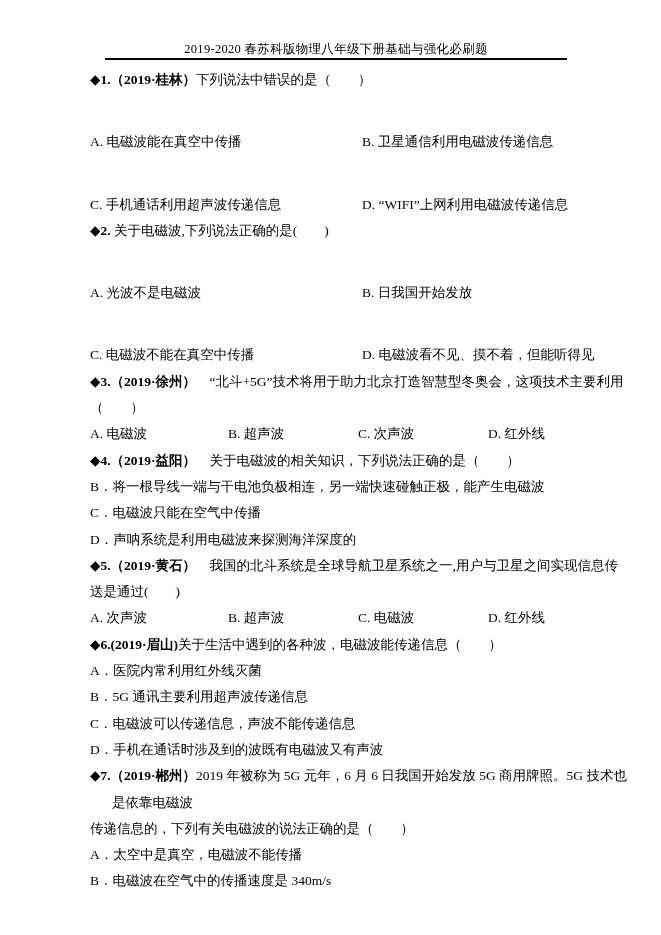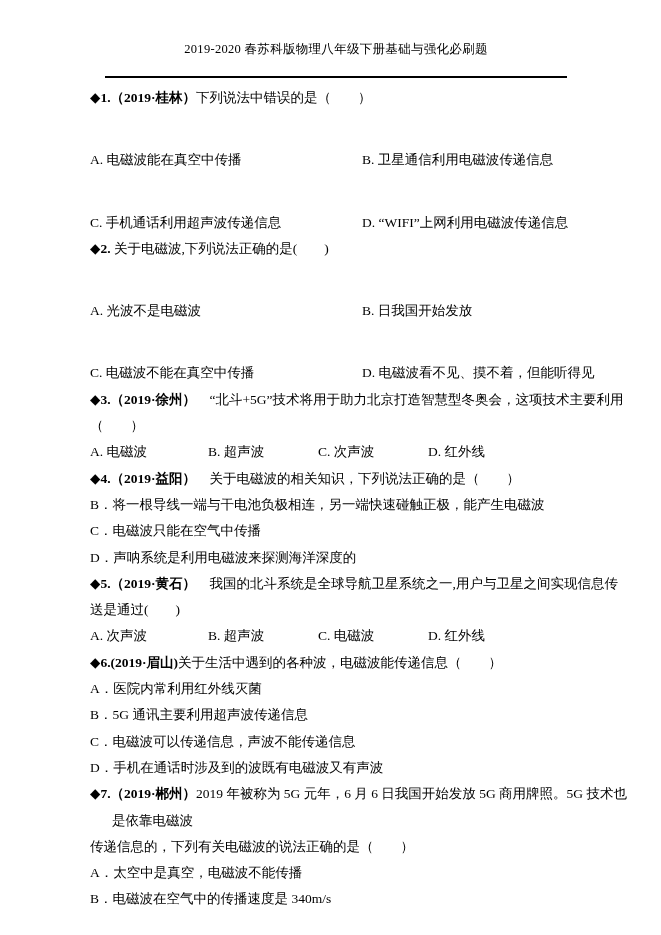--- a/index.html
+++ b/index.html
@@ -18,21 +18,21 @@
     overflow: hidden;
   }
   .page { position: relative; width: 661px; height: 935px; overflow: hidden; }
 
   .header {
     margin: 40px 94px 0 105px;
     width: 462px;
     text-align: center;
     font-size: 12.5px;
     line-height: 18px;
-    padding-bottom: 18px;
+    padding-bottom: 0;
     border-bottom: 2px solid #000;
     letter-spacing: 0.3px;
     white-space: nowrap;
   }
 
   .badge-wrap { margin: 20px 0 0 121px; height: 32px; }
   .badge-path {
     fill: #ffffff;
     stroke: var(--badge_border);
     stroke-width: 2.6;
@@ -65,20 +65,21 @@
     white-space: nowrap;
   }
   .q-prefix { font-weight: bold; }
 
   .o2 { display: flex; margin-top: 36px; }
   .o2 .left { width: 272px; flex: none; }
 
   .o4 {
     display: grid;
     grid-template-columns: 118px 110px 110px auto;
+    gap: 20px;
   }
   .indent1 { text-indent: 22px; }
 </style>
 </head>
 <body>
 
 <div class="page">
 
   <div class="header">
     <span>2019-2020 春苏科版物理八年级下册基础与强化必刷题</span>

